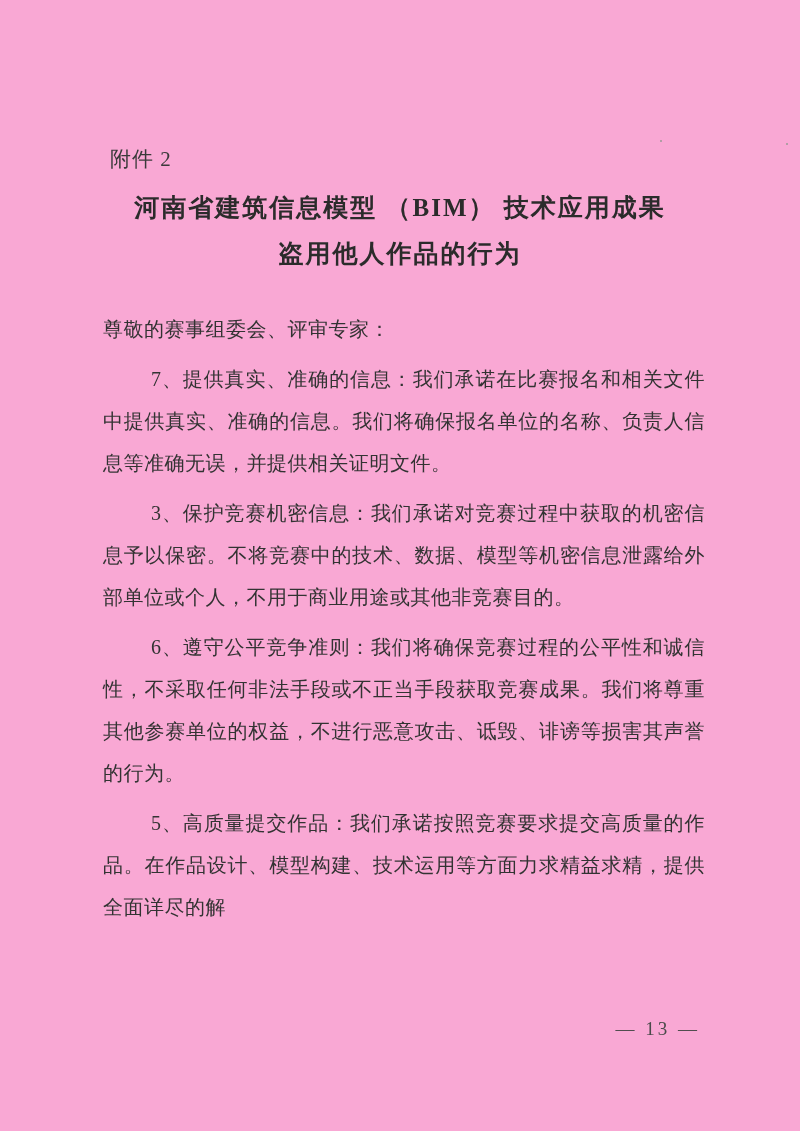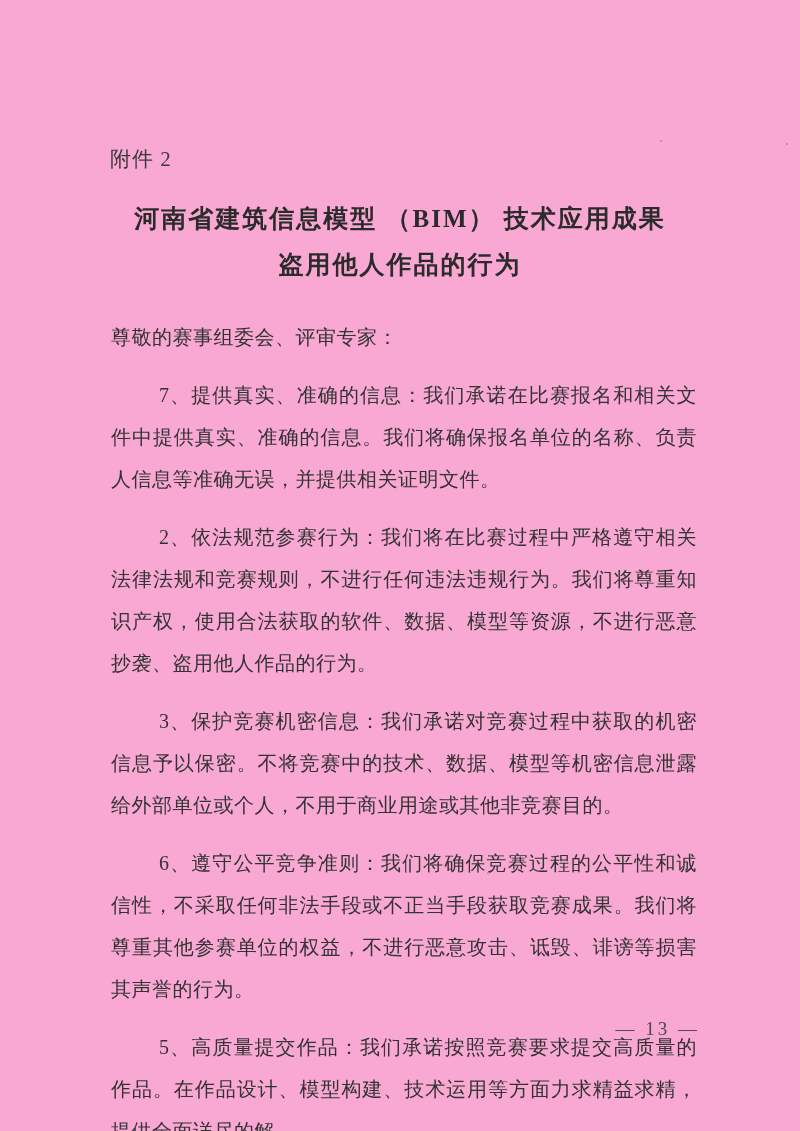--- a/index.html
+++ b/index.html
@@ -21,21 +21,21 @@
   .attachment-label {
     position: absolute;
     top: 145px;
     left: 110px;
     font-size: 21px;
     color: #3a3a3a;
     letter-spacing: 1px;
   }
   .doc-title {
     position: absolute;
-    top: 196px;
+    top: 185px;
     left: 0;
     width: 100%;
     text-align: center;
     font-weight: bold;
     color: #2b2b2b;
   }
   .doc-title .title-line {
     font-size: 25px;
     line-height: 46px;
     letter-spacing: 2px;
@@ -45,21 +45,21 @@
     top: 300px;
     left: 95px;
     width: 618px;
     font-size: 20px;
     line-height: 42px;
     text-align: justify;
     color: #333;
     letter-spacing: 0.5px;
   }
   .doc-body p {
-    margin: 16px;
+    margin: 8px;
   }
   .doc-body p.indented {
     text-indent: 2.4em;
   }
   .doc-body p.intro-para {
     margin-top: 3px;
   }
   .page-footer {
     position: absolute;
     top: 1018px;
@@ -85,21 +85,20 @@
   <div class="attachment-label">附件 2</div>
 
   <div class="doc-title">
     <div class="title-line">河南省建筑信息模型 （BIM） 技术应用成果</div>
     <div class="title-line">盗用他人作品的行为</div>
   </div>
 
   <div class="doc-body">
     <p class="salutation">尊敬的赛事组委会、评审专家：</p>
     <p class="indented">7、提供真实、准确的信息：我们承诺在比赛报名和相关文件中提供真实、准确的信息。我们将确保报名单位的名称、负责人信息等准确无误，并提供相关证明文件。</p>
-    <p class="indented">2、依法规范参赛行为：我们将在比赛过程中严格遵守相关法律法规和竞赛规则，不进行任何违法违规行为。我们将尊重知识产权，使用合法获取的软件、数据、模型等资源，不进行恶意抄袭、盗用他人作品的行为。</p>
     <p class="indented">3、保护竞赛机密信息：我们承诺对竞赛过程中获取的机密信息予以保密。不将竞赛中的技术、数据、模型等机密信息泄露给外部单位或个人，不用于商业用途或其他非竞赛目的。</p>
     <p class="indented">6、遵守公平竞争准则：我们将确保竞赛过程的公平性和诚信性，不采取任何非法手段或不正当手段获取竞赛成果。我们将尊重其他参赛单位的权益，不进行恶意攻击、诋毁、诽谤等损害其声誉的行为。</p>
     <p class="indented">5、高质量提交作品：我们承诺按照竞赛要求提交高质量的作品。在作品设计、模型构建、技术运用等方面力求精益求精，提供全面详尽的解</p>
   </div>
 
   <div class="page-footer">— 13 —</div>
 
   <div class="scan-speckle speckle-1"></div>
   <div class="scan-speckle speckle-2"></div>
   <div class="scan-speckle speckle-3"></div>

